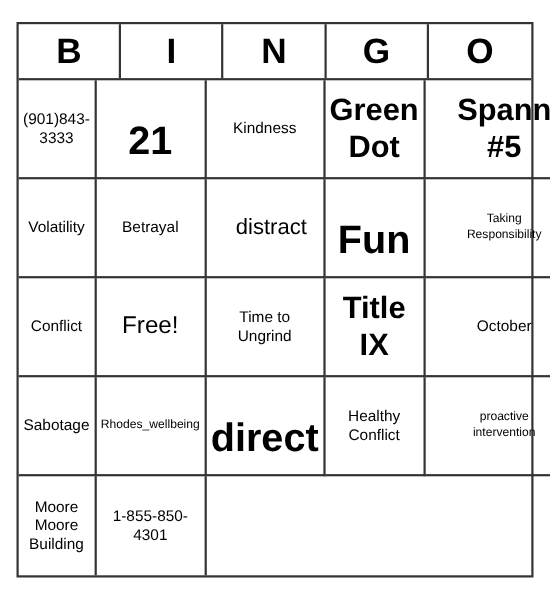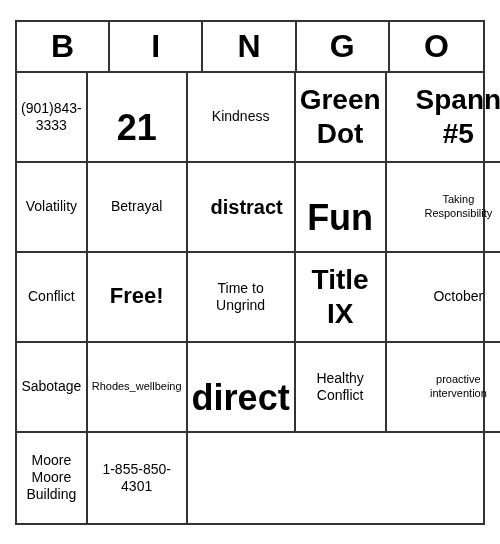--- a/index.html
+++ b/index.html
@@ -58,29 +58,29 @@
       font-size: 28px;
       font-weight: bold;
     }
     .cell-xlarge {
       font-size: 36px;
       font-weight: bold;
       margin-top: 23px;
     }
     .cell-medium {
       font-size: 20px;
-      font-weight: bold;
+      font-weight: normal;
       margin-left: 12px;
     }
     .cell-small {
       font-size: 11px;
     }
     .cell-free {
       font-size: 22px;
-      font-weight: bold;
+      font-weight: normal;
     }
   </style>
 </head>
 <body>
 
 <div class="bingo-card">
   <div class="bingo-header">
   <div class="bingo-header-cell">B</div>
       <div class="bingo-header-cell">I</div>
       <div class="bingo-header-cell">N</div>

